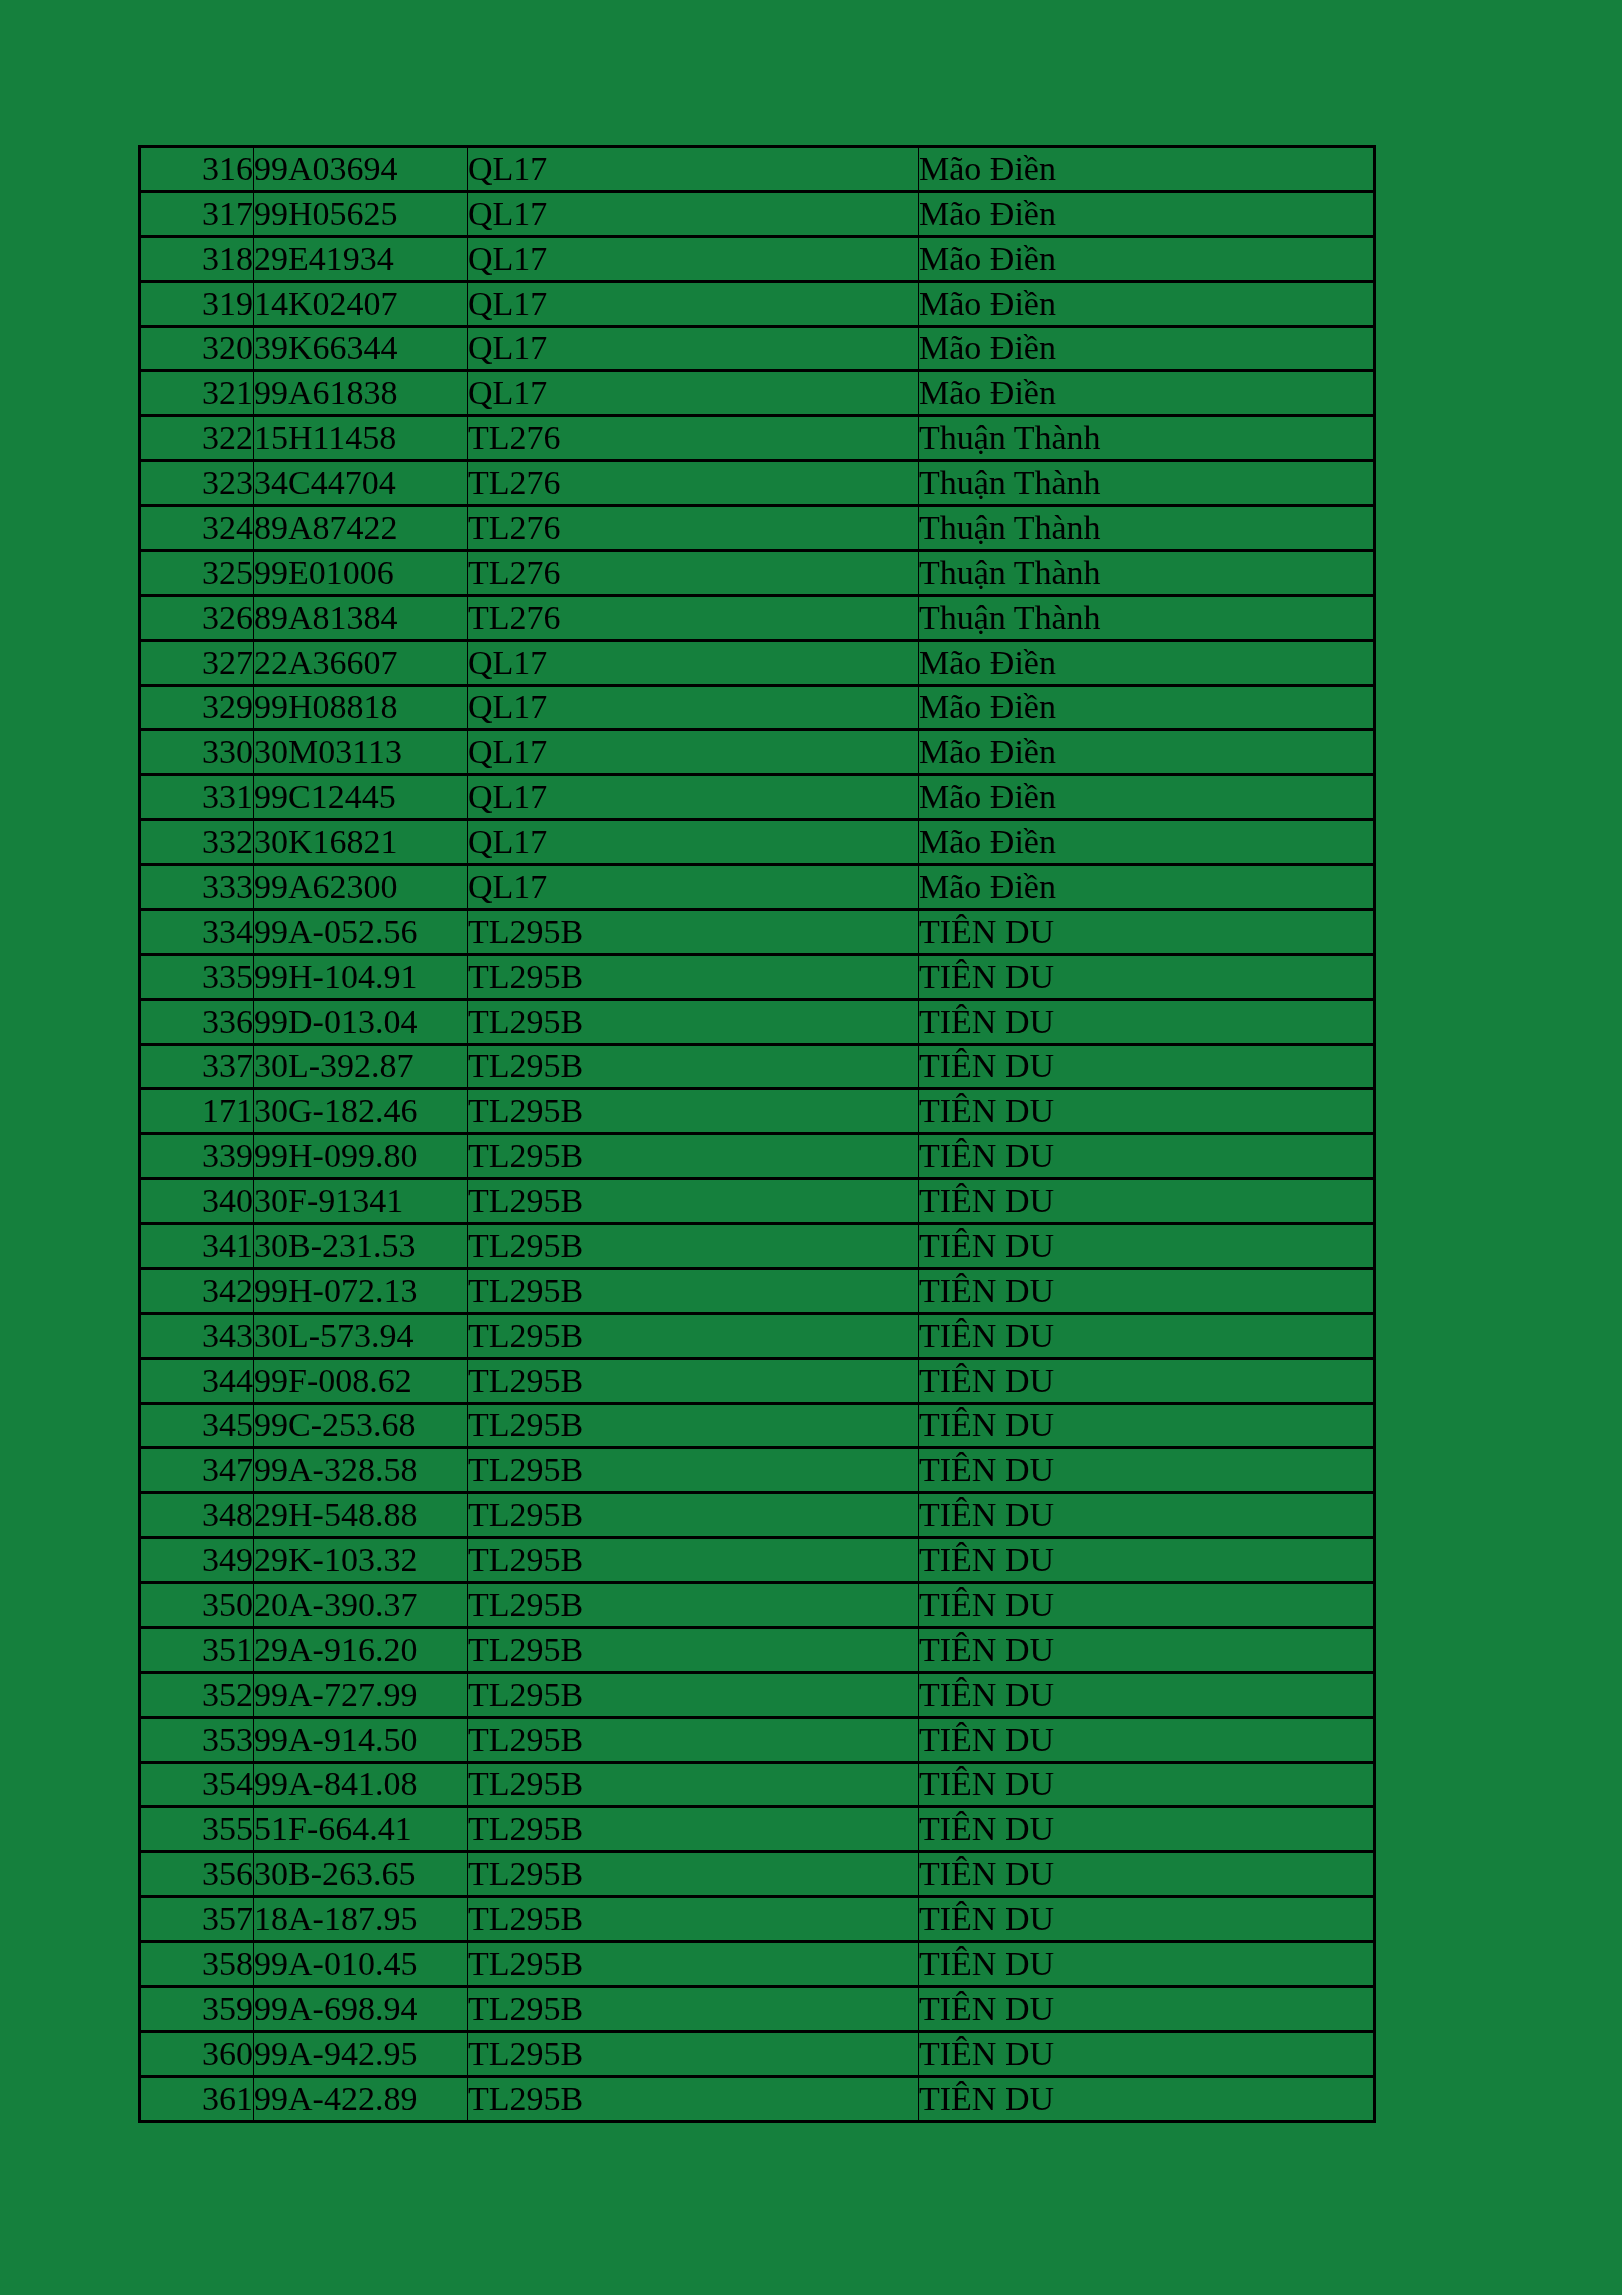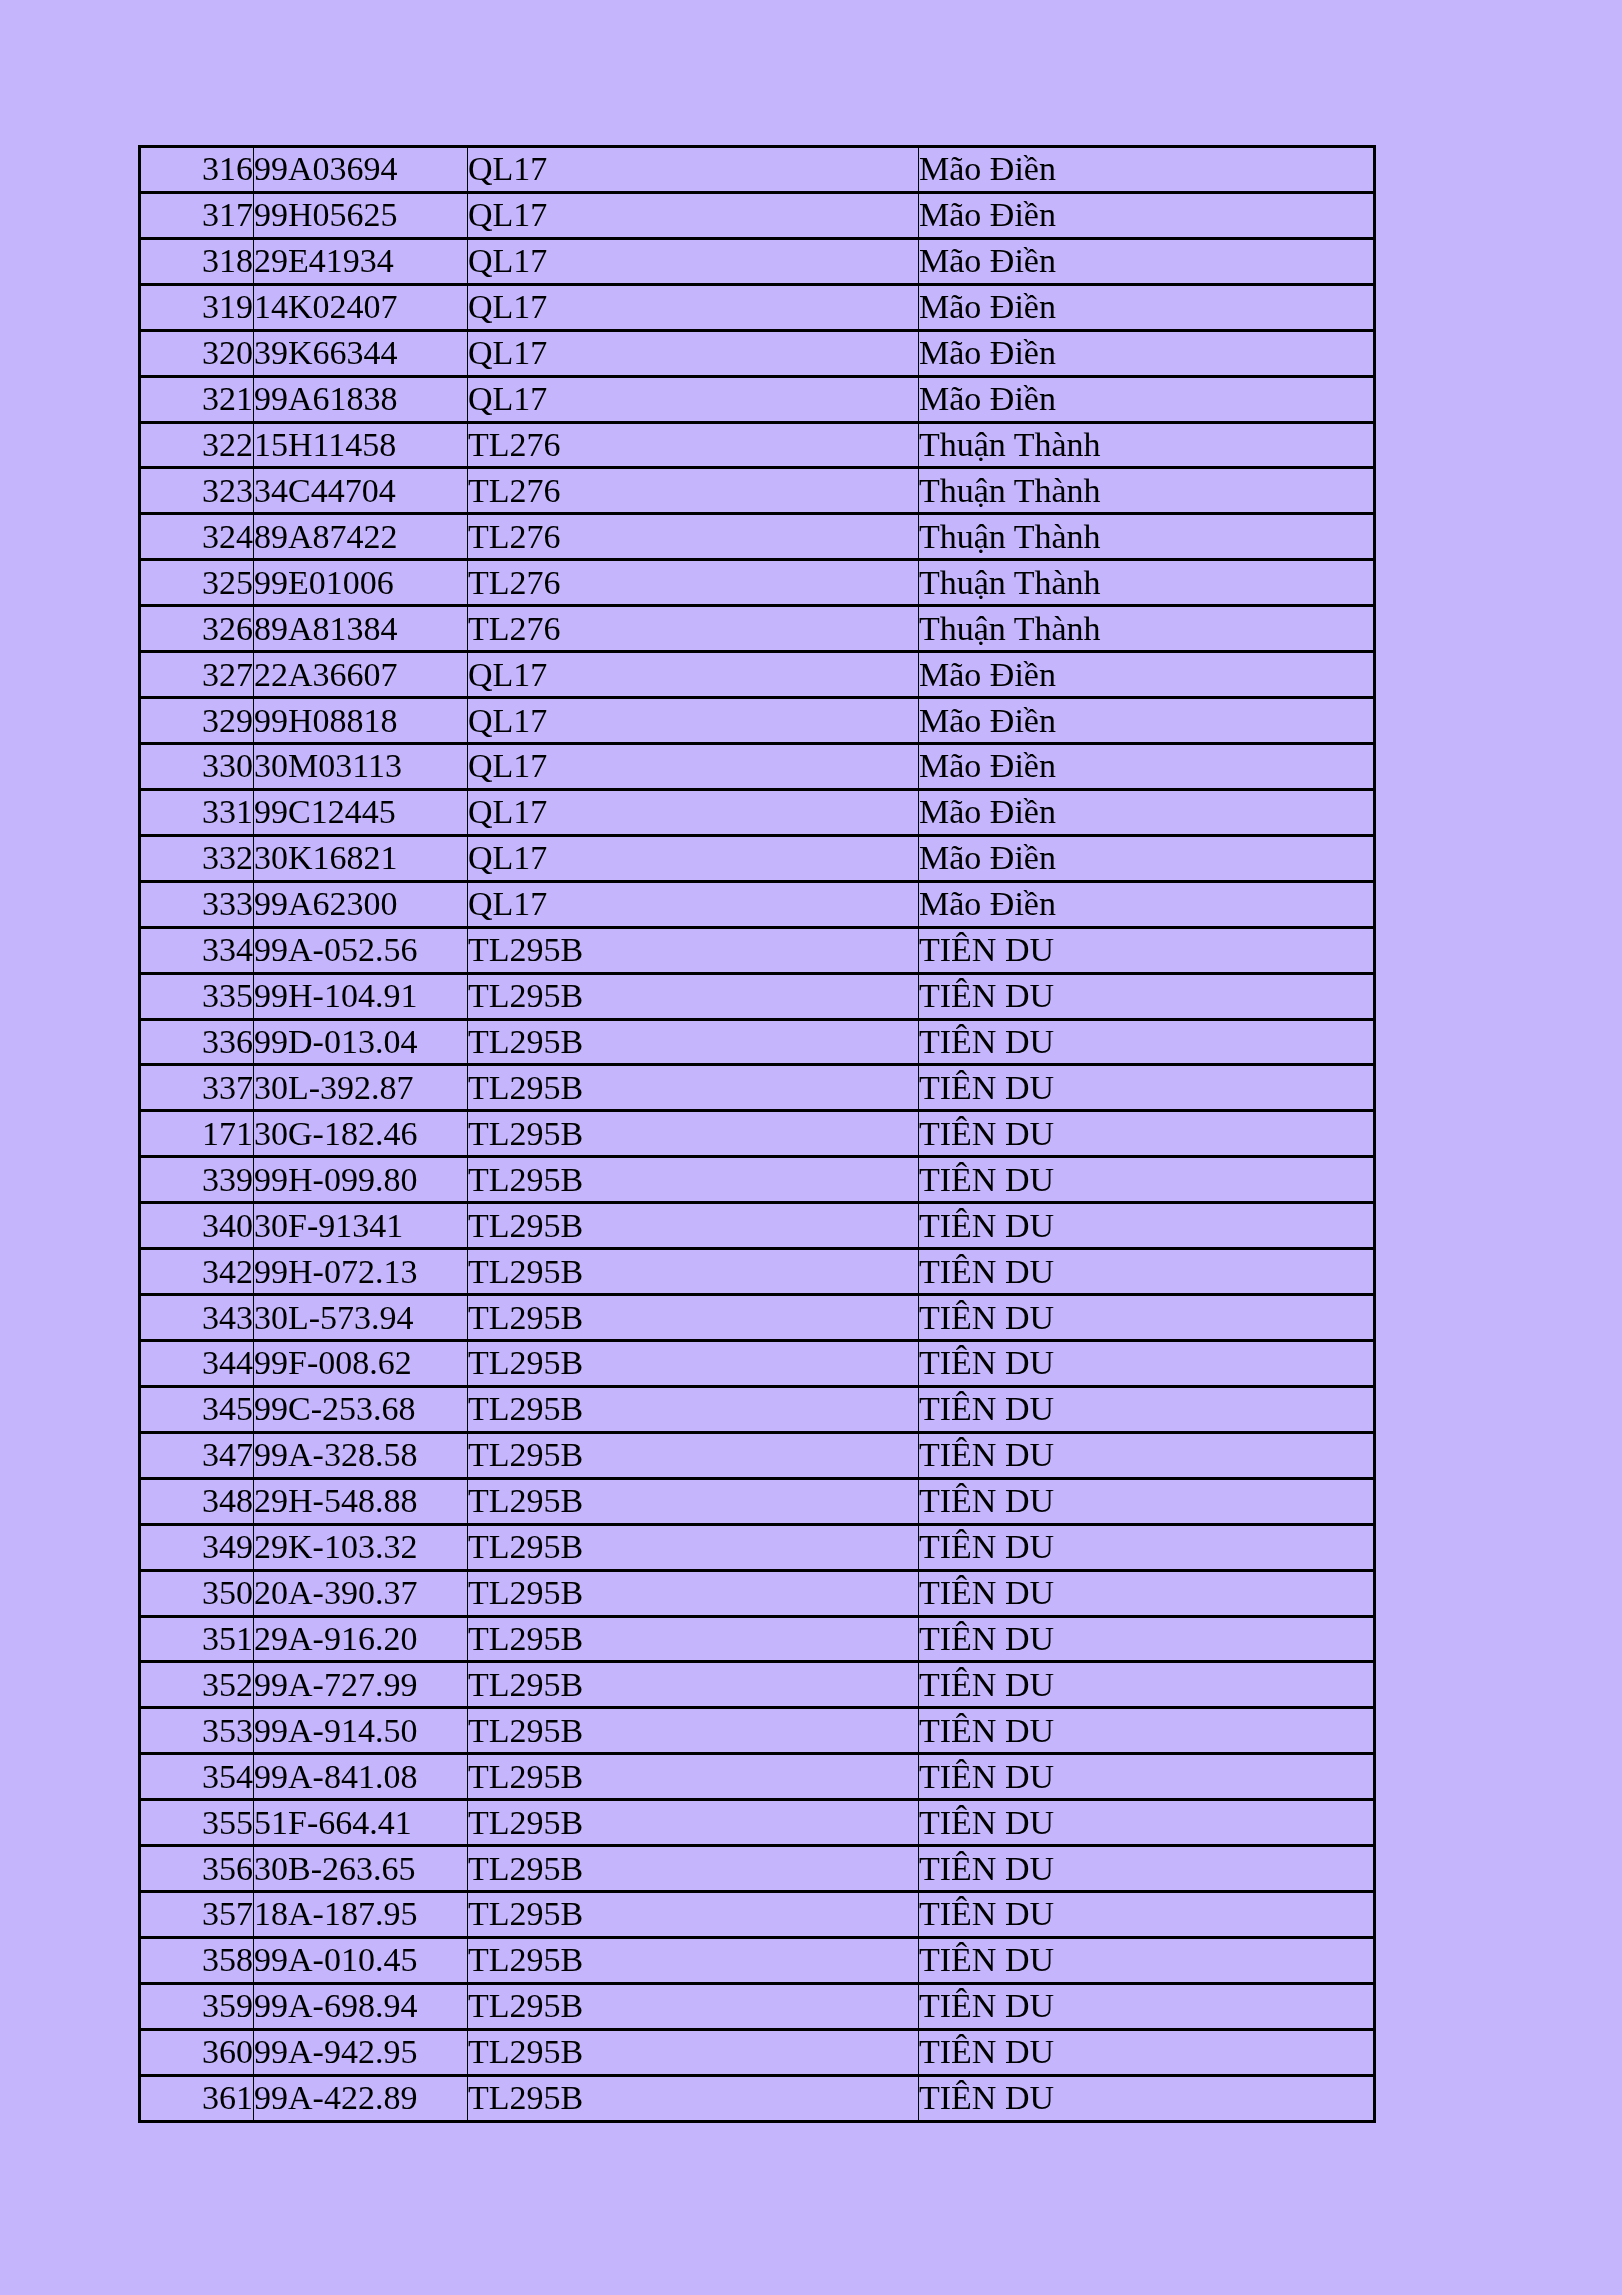--- a/index.html
+++ b/index.html
@@ -4,21 +4,21 @@
 <style>
   html, body {
     margin: 0;
     padding: 0;
     background: #ffffff;
   }
   .page {
     position: relative;
     width: 1622px;
     height: 2295px;
-    background: #c4b5fd;
+    background: #15803d;
     font-family: "Liberation Serif", "DejaVu Serif", serif;
     color: #000000;
     overflow: hidden;
   }
   table.doc-table {
     position: absolute;
     left: 138px;
     top: 145px;
     width: 1235px;
     height: 1978px;
@@ -199,20 +199,26 @@
       <td class="col-route">TL295B</td>
       <td class="col-district">TIÊN DU</td>
     </tr>
         <tr>
       <td class="col-no">340</td>
       <td class="col-plate">30F-91341</td>
       <td class="col-route">TL295B</td>
       <td class="col-district">TIÊN DU</td>
     </tr>
         <tr>
+      <td class="col-no">341</td>
+      <td class="col-plate">30B-231.53</td>
+      <td class="col-route">TL295B</td>
+      <td class="col-district">TIÊN DU</td>
+    </tr>
+        <tr>
       <td class="col-no">342</td>
       <td class="col-plate">99H-072.13</td>
       <td class="col-route">TL295B</td>
       <td class="col-district">TIÊN DU</td>
     </tr>
         <tr>
       <td class="col-no">343</td>
       <td class="col-plate">30L-573.94</td>
       <td class="col-route">TL295B</td>
       <td class="col-district">TIÊN DU</td>

